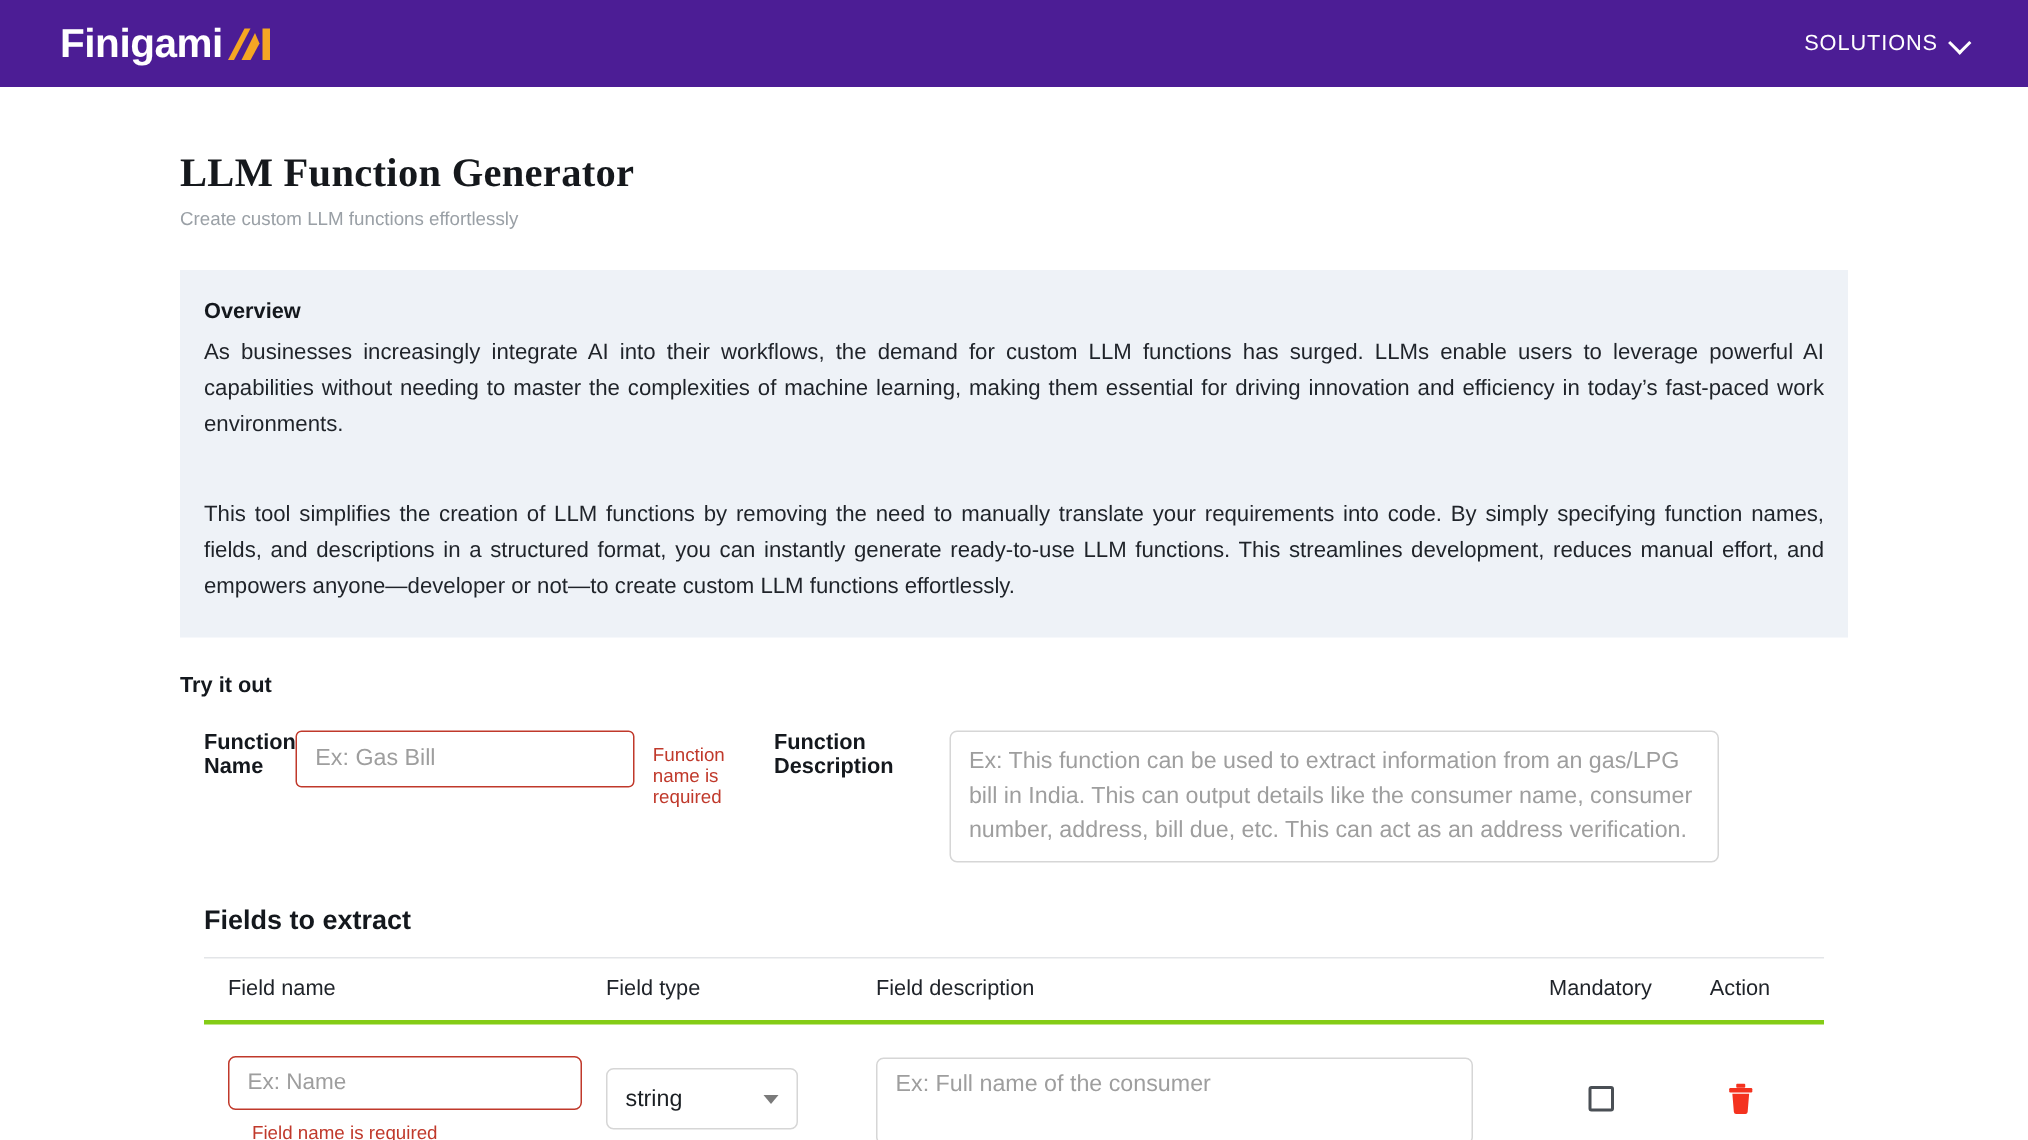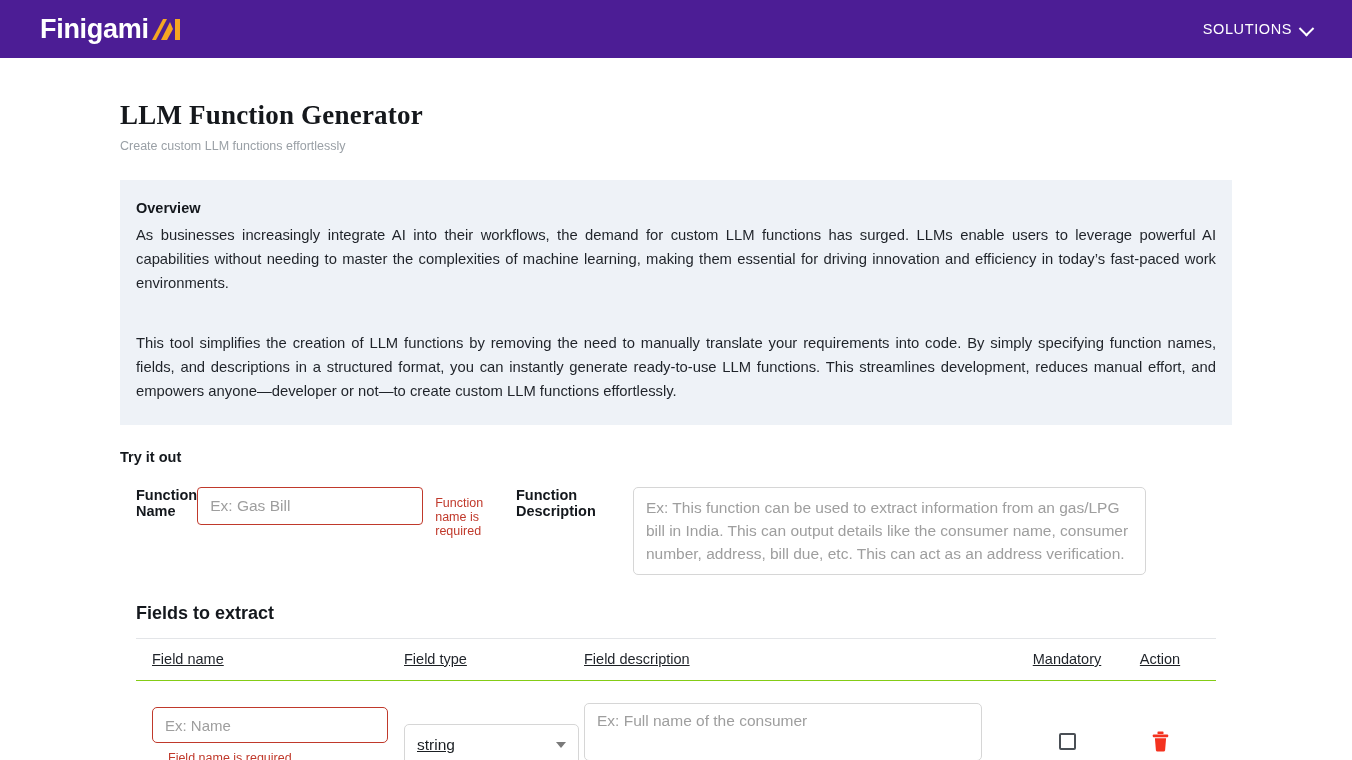--- a/index.html
+++ b/index.html
@@ -187,23 +187,22 @@
   }
 
   .ftable {
     margin-top: 14px;
     margin-left: 16px;
     width: 1080px;
     border-top: 1px solid #e3e5e8;
   }
   .ftr {
     display: flex;
-    align-items: flex-end;
-    border-bottom: 1px solid #84cc16;
-    text-decoration: underline;
+    align-items: center;
+    border-bottom: 3px solid #84cc16;
   }
   .fth {
     font-size: 14.5px;
     color: #1f2329;
     padding: 12px 0 13px 0;
   }
   .col-name  { width: 268px; padding-left: 16px; }
   .col-type  { width: 180px; }
   .col-desc  { width: 430px; }
   .col-mand  { width: 106px; text-align: center; }
@@ -224,21 +223,21 @@
   }
   .cell-name-input::placeholder { color: #9e9e9e; }
   .cell-error {
     color: #c0392b;
     font-size: 12.5px;
     margin-top: 8px;
     padding-left: 16px;
   }
 
   .select-box {
-    width: 175px;
+    width: 128px;
     height: 41px;
     border: 1px solid #d6d6d6;
     border-radius: 5px;
     background: #fff;
     display: flex;
     align-items: center;
     padding: 0 12px;
     font-size: 15.5px;
     color: #1b1f23;
     cursor: pointer;

